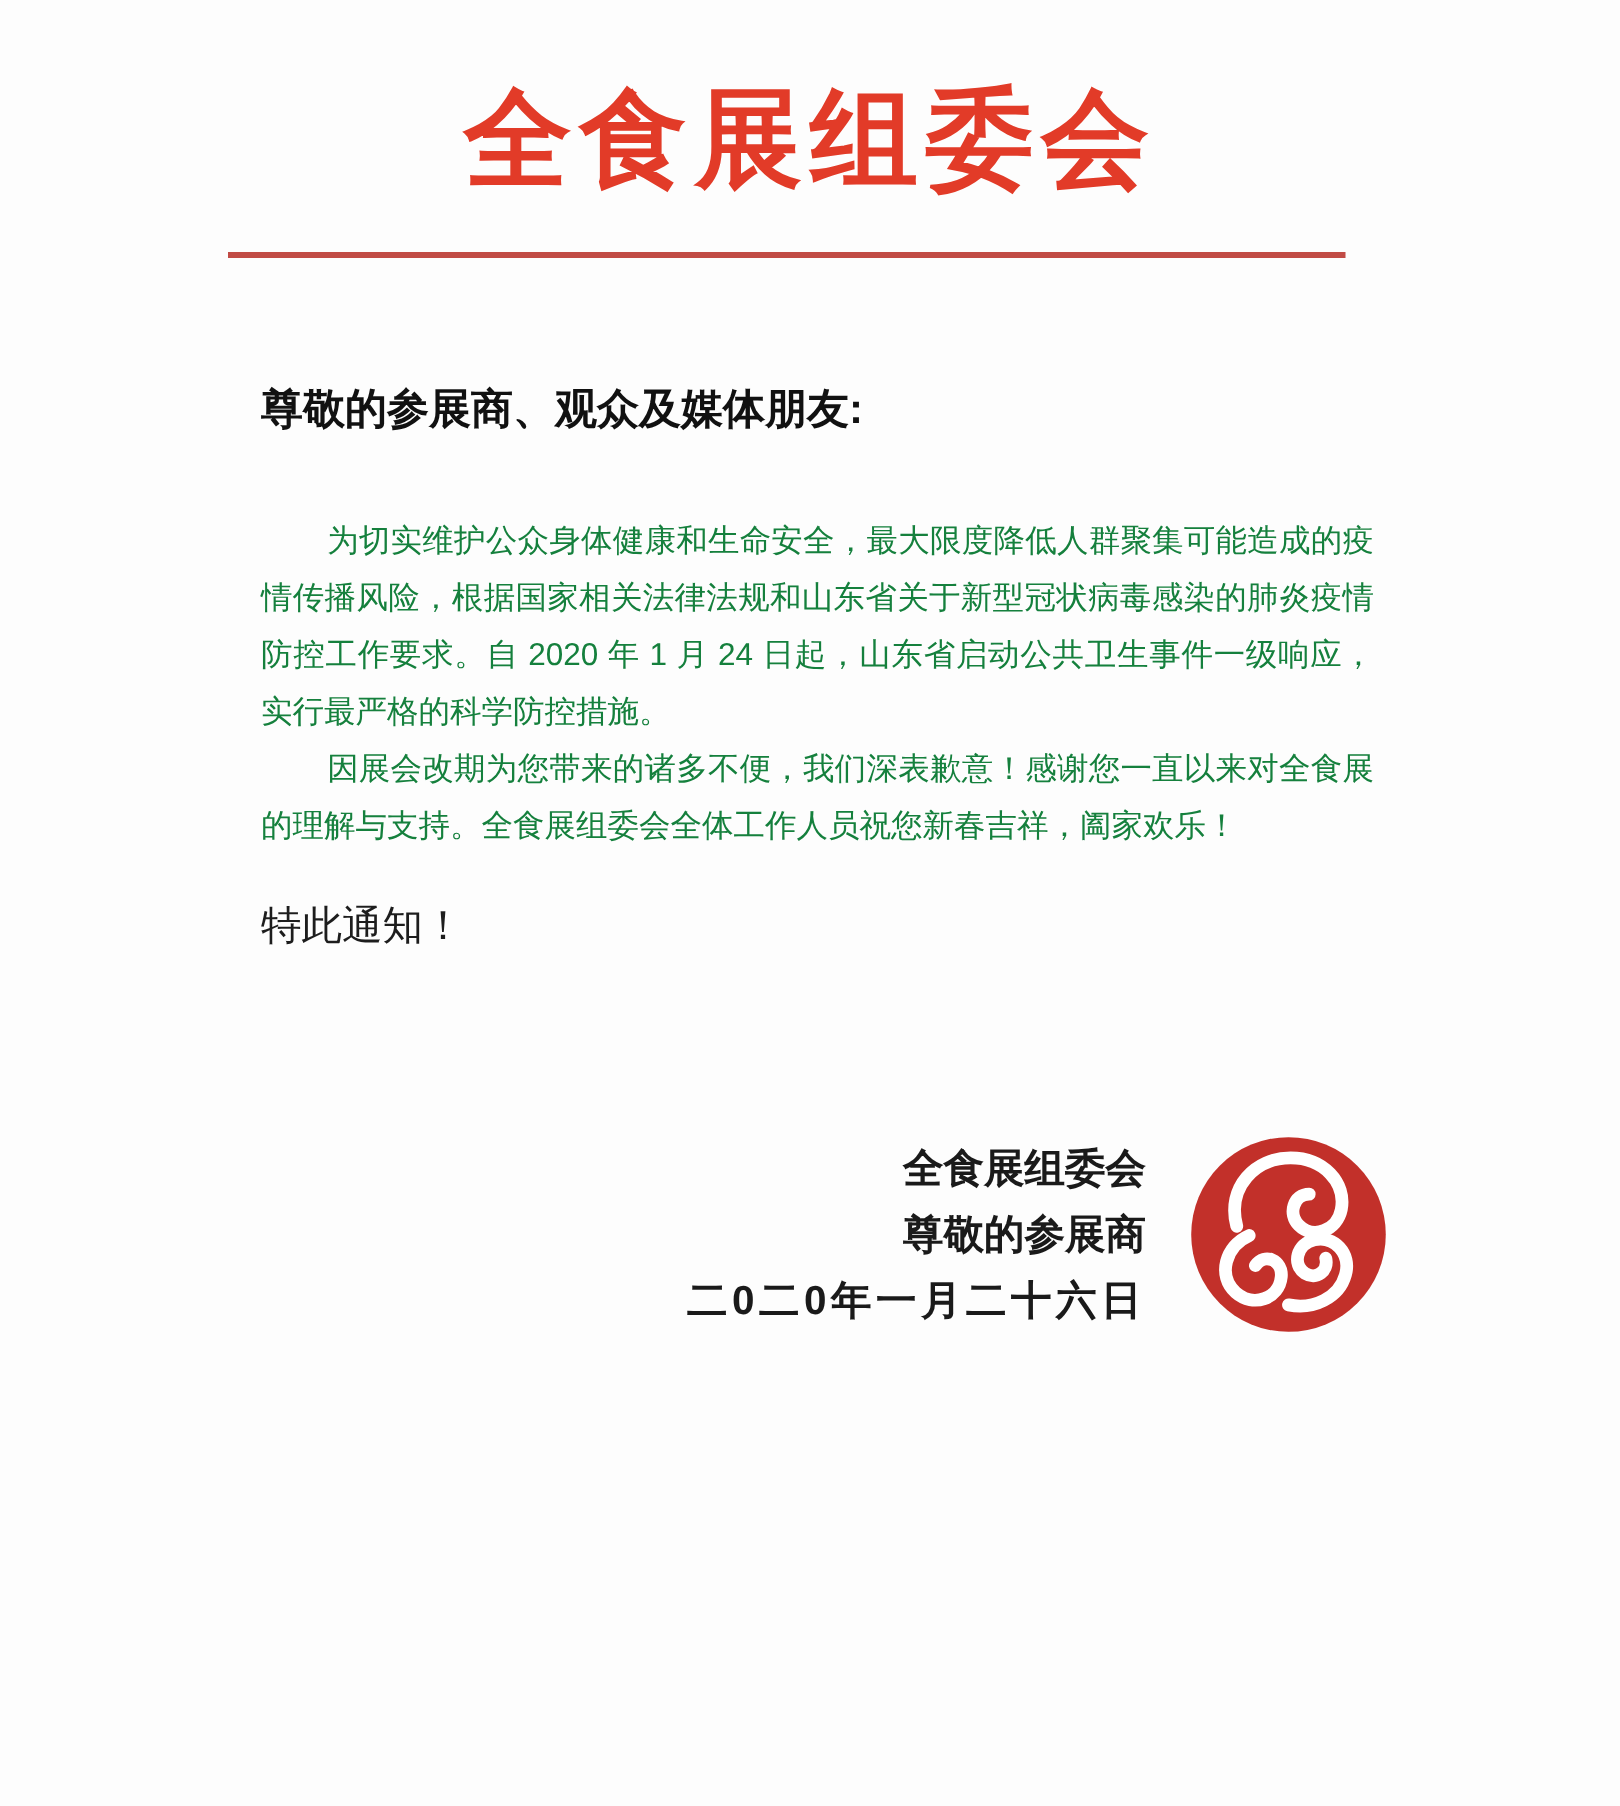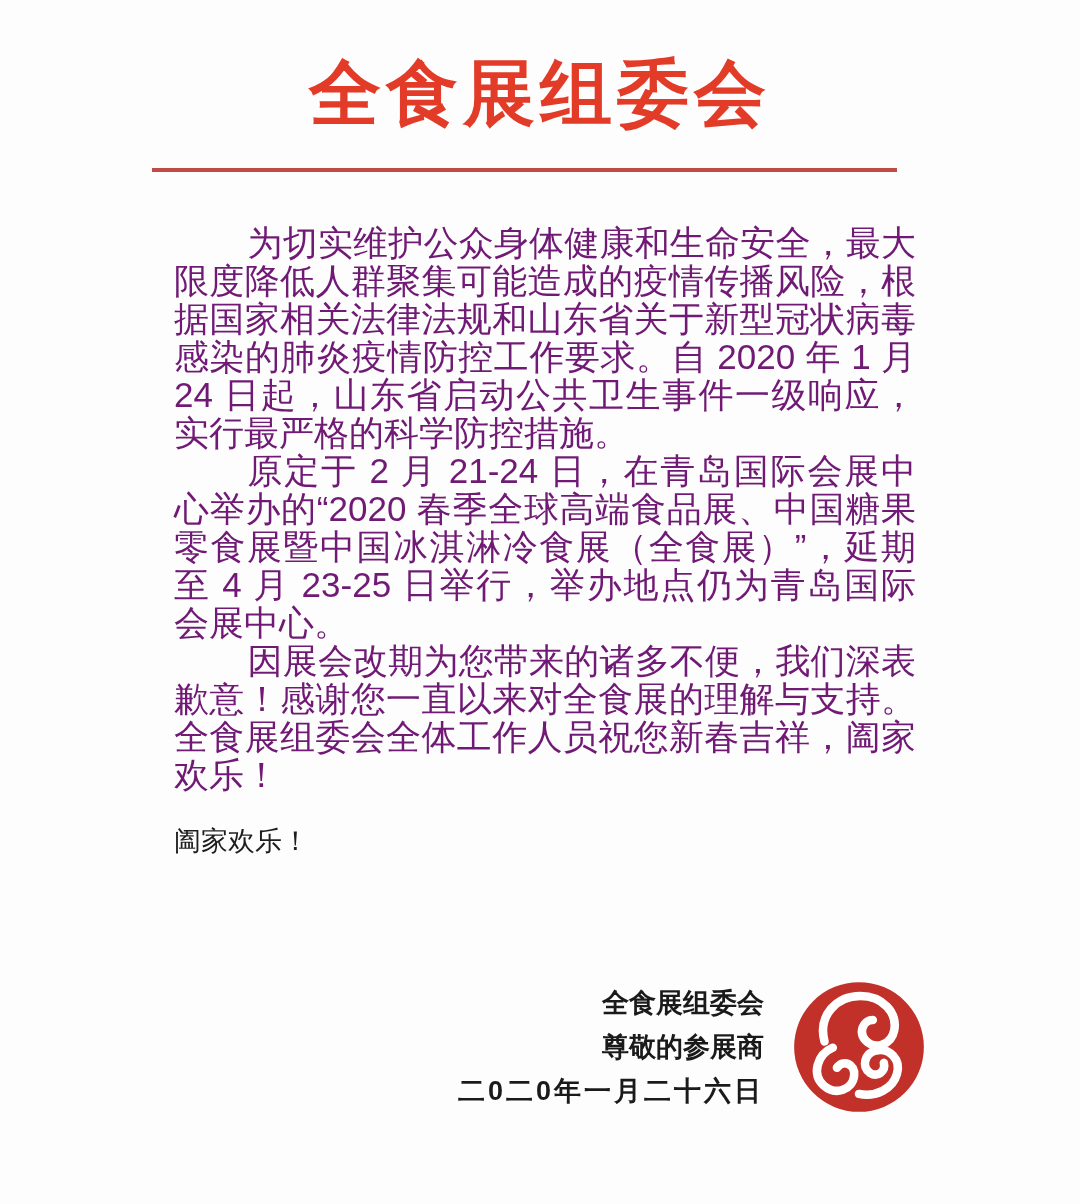--- a/index.html
+++ b/index.html
@@ -46,25 +46,25 @@
   }
   .salutation {
     margin: 84px 78px 0 88px;
     font-size: 28px;
     line-height: 34px;
     font-weight: 700;
     color: #111111;
   }
   .body-para {
     margin: 0 78px;
-    font-size: 35px;
+    font-size: 21px;
     line-height: 38px;
     text-indent: 2.1em;
     text-align: justify;
-    color: #701a75;
+    color: #15803d;
     margin-left: 88px;
   }
   .body-para.first {
     margin-top: 52px;
   }
   .closing {
     margin: 28px 78px 0 88px;
     font-size: 27px;
     line-height: 38px;
     color: #1d1d1d;
@@ -104,28 +104,28 @@
 </head>
 <body>
 
 <div class="page">
 
   <h1 class="org-header">全食展组委会</h1>
 
   <div class="red-divider"></div>
 
 
+  <p class="salutation">尊敬的参展商、观众及媒体朋友:</p>
 
   <p class="body-para first">为切实维护公众身体健康和生命安全，最大限度降低人群聚集可能造成的疫情传播风险，根据国家相关法律法规和山东省关于新型冠状病毒感染的肺炎疫情防控工作要求。自 2020 年 1 月 24 日起，山东省启动公共卫生事件一级响应，实行最严格的科学防控措施。</p>
 
-  <p class="body-para">原定于 2 月 21-24 日，在青岛国际会展中心举办的“2020 春季全球高端食品展、中国糖果零食展暨中国冰淇淋冷食展（全食展）”，延期至 4 月 23-25 日举行，举办地点仍为青岛国际会展中心。</p>
 
   <p class="body-para">因展会改期为您带来的诸多不便，我们深表歉意！感谢您一直以来对全食展的理解与支持。全食展组委会全体工作人员祝您新春吉祥，阖家欢乐！</p>
 
-  <p class="closing">阖家欢乐！</p>
+  <p class="closing">特此通知！</p>
 
   <div class="signature-row">
     <div class="signature-block">
       <p>全食展组委会</p>
       <p>尊敬的参展商</p>
       <p class="sig-date">二0二0年一月二十六日</p>
     </div>
 
     <div class="brand-logo">
       <svg viewBox="0 0 100 100" xmlns="http://www.w3.org/2000/svg" aria-hidden="true">

